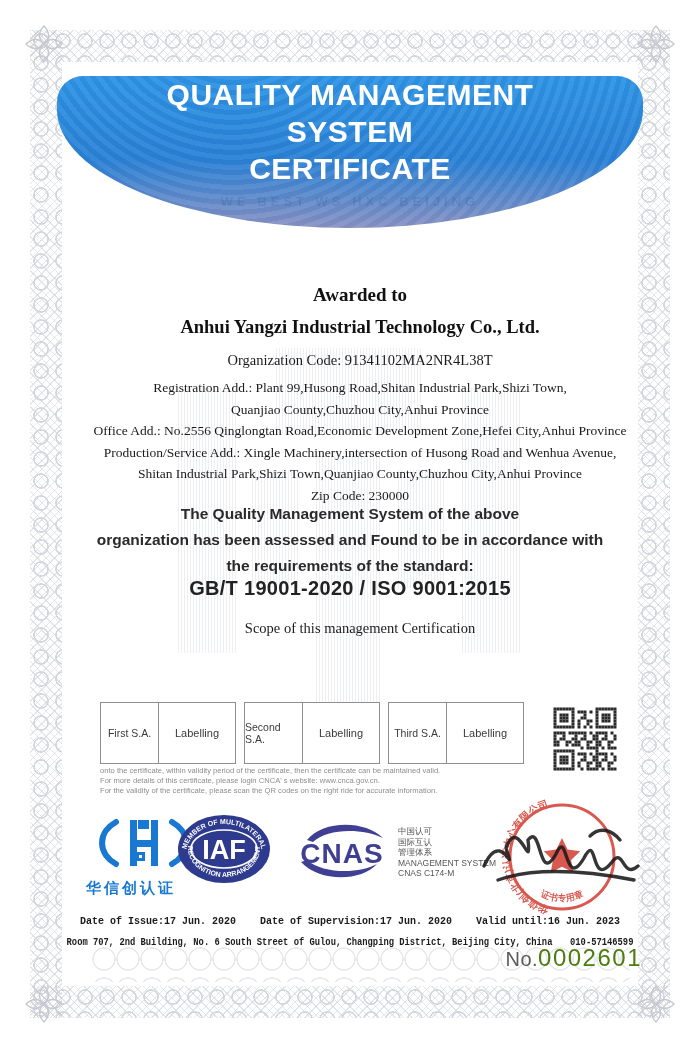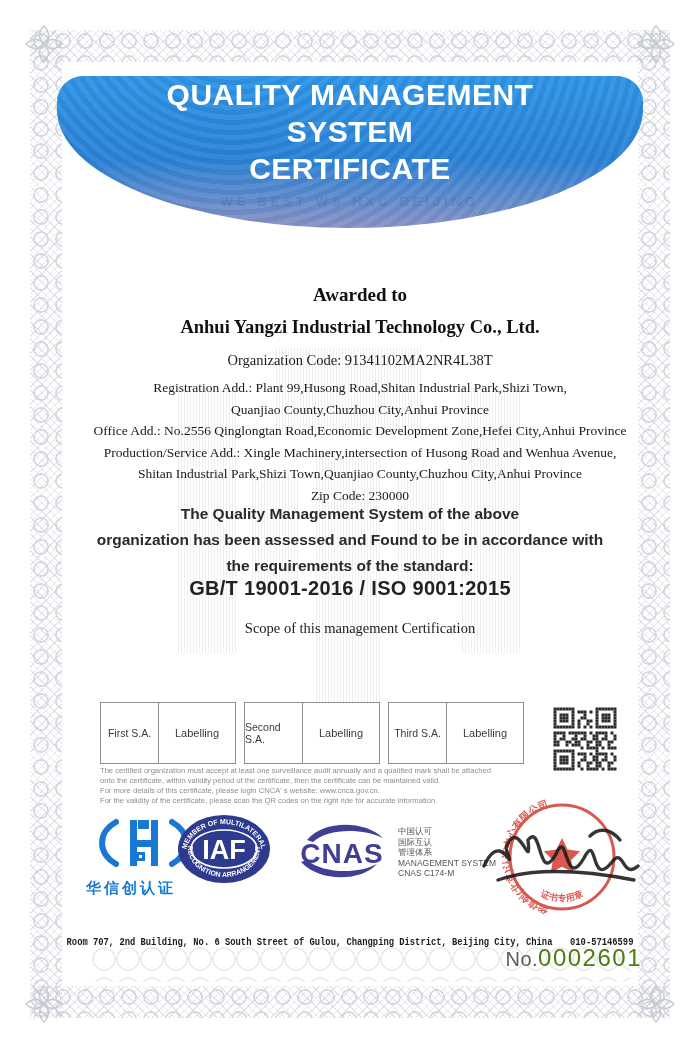--- a/index.html
+++ b/index.html
@@ -167,21 +167,21 @@
     <div>Shitan Industrial Park,Shizi Town,Quanjiao County,Chuzhou City,Anhui Province</div>
     <div>Zip Code: 230000</div>
   </div>
 
   <div class="statement">
     <div>The Quality Management System of the above</div>
     <div>organization has been assessed and Found to be in accordance with</div>
     <div>the requirements of the standard:</div>
   </div>
 
-  <div class="standard">GB/T 19001-2016 / ISO 9001:2015</div>
+  <div class="standard">GB/T 19001-2020 / ISO 9001:2015</div>
   <div class="scope-t serif">Scope of this management Certification</div>
 
   <div class="boxes">
     <div class="sa-box">
       <div class="sa-period">First S.A.</div>
       <div class="sa-label">Labelling</div>
     </div>
     <div class="sa-box">
       <div class="sa-period">Second S.A.</div>
       <div class="sa-label">Labelling</div>
@@ -413,21 +413,20 @@
         <rect x="37.5" y="61.5" width="3" height="3" fill="#2a2a2a"></rect>
         <rect x="40.5" y="61.5" width="3" height="3" fill="#2a2a2a"></rect>
         <rect x="43.5" y="61.5" width="3" height="3" fill="#2a2a2a"></rect>
         <rect x="49.5" y="61.5" width="3" height="3" fill="#2a2a2a"></rect>
         <rect x="55.5" y="61.5" width="3" height="3" fill="#2a2a2a"></rect>
         <rect x="58.5" y="61.5" width="3" height="3" fill="#2a2a2a"></rect>
         <rect x="61.5" y="61.5" width="3" height="3" fill="#2a2a2a"></rect>
       </svg></div>
 
   <div class="fineprint">
-    <div>The certified organization must accept at least one surveillance audit annually and a qualified mark shall be attached</div>
     <div>onto the certificate, within validity period of the certificate, then the certificate can be maintained valid.</div>
     <div>For more details of this certificate, please login CNCA' s website: www.cnca.gov.cn.</div>
     <div>For the validity of the certificate, please scan the QR codes on the right ride for accurate information.</div>
   </div>
 
   <div class="logo-hxc">
     <svg width="116" height="62" viewBox="0 0 116 62">
       <g fill="none" stroke="#1878d2" stroke-width="6" stroke-linecap="round">
         <path d="M30 10 A34 26 0 0 0 30 52"></path>
         <path d="M86 10 A34 26 0 0 1 86 52"></path>
@@ -495,20 +494,25 @@
         </text>
       </g>
       <g fill="none" stroke="#1a1a1a" stroke-width="3.4" stroke-linecap="round" opacity="0.88">
         <path d="M12 70 C30 30 44 86 34 52 C46 18 60 80 56 44 C70 26 66 90 84 58 C96 30 92 96 112 62 C126 34 118 94 140 66 C152 50 150 84 166 70"></path>
         <path d="M26 84 C60 72 110 74 162 84"></path>
         <path d="M118 40 C128 30 140 34 148 44"></path>
       </g>
     </svg>
   </div>
 
+  <div class="dates mono">
+    <span>Date of Issue:17 Jun. 2020</span>
+    <span>Date of Supervision:17 Jun. 2020</span>
+    <span>Valid until:16 Jun. 2023</span>
+  </div>
 
   <div class="footer-addr mono">
     <span>Room 707, 2nd Building, No. 6 South Street of Gulou, Changping District, Beijing City, China</span>
     <span class="phone">010-57146599</span>
   </div>
 
   <div class="serial">
     <span class="pre">No.</span><span class="num">0002601</span>
   </div>
 

